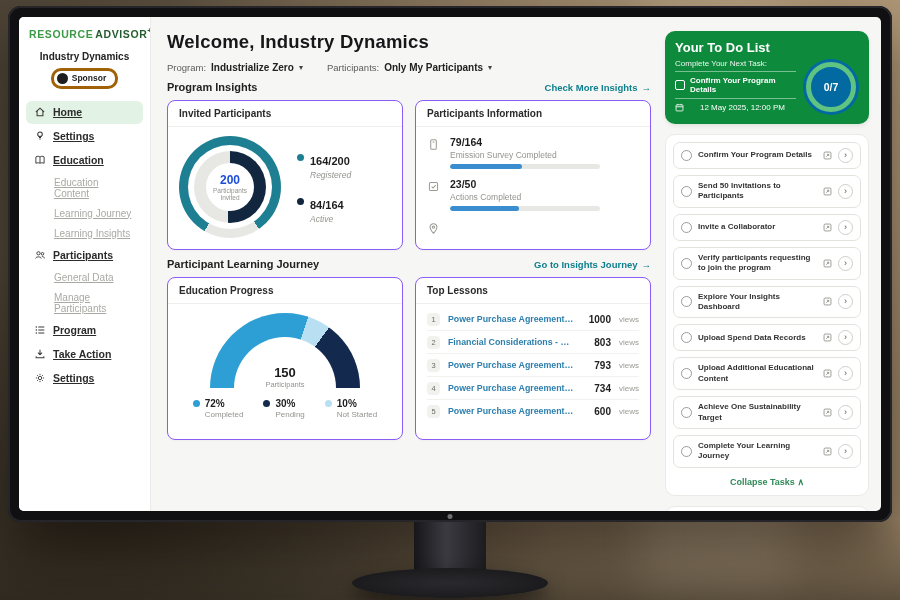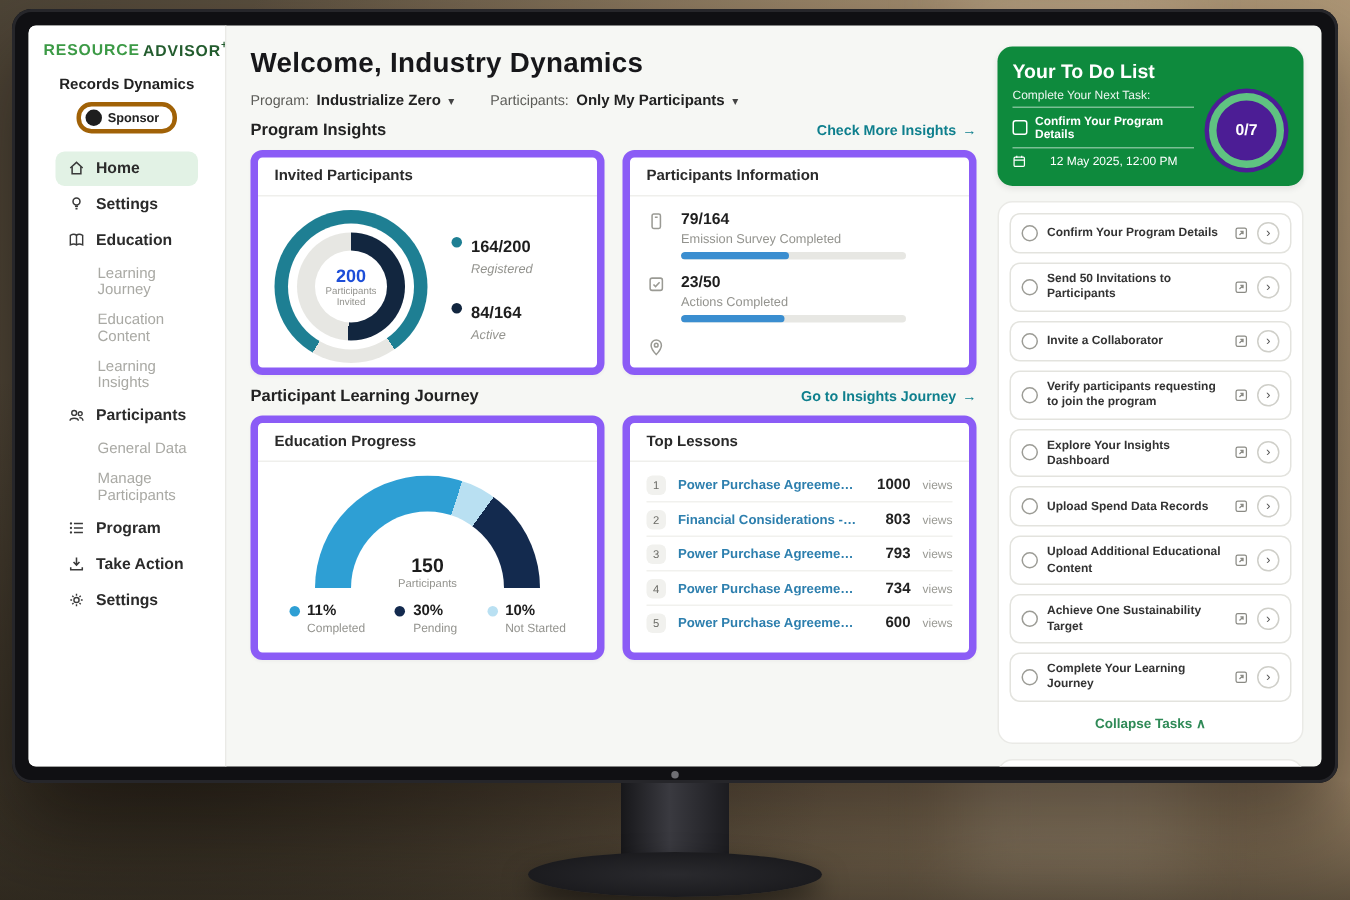--- a/index.html
+++ b/index.html
@@ -30,39 +30,39 @@
     padding:10px 7px 0 7px;overflow:hidden;}
   .logo{font-size:10.5px;font-weight:800;letter-spacing:.6px;padding-left:3px;}
   .logo-res{color:#3c9a46;}
   .logo-adv{color:#235c2e;margin-left:2px;}
   .logo sup{color:#235c2e;font-size:7px;}
   .org{font-size:10px;font-weight:700;color:#222;text-align:center;margin:11px 0 6px;}
   .sponsor{display:flex;align-items:center;gap:4px;width:fit-content;margin:0 auto;border:3px solid #a16207;
     border-radius:10px;padding:2px 9px 2px 3px;font-size:8.5px;font-weight:700;color:#222;}
   .sponsor-dot{width:11px;height:11px;border-radius:50%;background:#1e1e1e;display:inline-block;}
   nav{margin-top:12px;}
-  .nav-item{display:flex;align-items:center;gap:7px;padding:5px 7px;border-radius:6px;margin:1px 11px;
-    font-size:10.5px;font-weight:700;color:#2b2b2b;cursor:pointer;}
+  .nav-item{display:flex;align-items:center;gap:7px;padding:5px 7px;border-radius:6px;margin:1px 0;
+    font-size:10.5px;font-weight:700;color:#2b2b2b;cursor:pointer;text-decoration:underline;}
   .nav-item.active{background:#e2f2e5;}
   .nav-item.sub{padding:4px 7px 4px 28px;font-weight:400;color:#a9a9a4;font-size:10px;}
   .nav-ico{width:13px;height:13px;display:inline-flex;align-items:center;justify-content:center;color:#3a3a3a;}
   .nav-ico svg{display:block;}
 
   
   .main{flex:1;min-width:0;padding:12px 14px 0 16px;box-sizing:border-box;}
   h1{font-size:18.5px;margin:2px 0 9px;color:#17171a;font-weight:700;letter-spacing:.2px;}
   .filters{display:flex;gap:24px;font-size:9.5px;color:#5c5c58;margin-bottom:8px;align-items:center;}
   .filter{display:flex;gap:5px;align-items:center;cursor:pointer;}
   .fv{font-weight:700;color:#222;font-size:10px;}
   .caret{font-size:8px;color:#444;}
   .sec-head{display:flex;justify-content:space-between;align-items:center;margin:8px 0 7px;}
   .sec-title{font-size:11px;font-weight:700;color:#222;}
   .sec-link{font-size:9.5px;font-weight:700;color:#0e7f8d;cursor:pointer;display:flex;gap:4px;align-items:center;}
   .cards{display:flex;gap:12px;}
-  .card{flex:1;background:#fff;border:5px solid #8b5cf6;border-radius:8px;box-sizing:border-box;
+  .card{flex:1;background:#fff;border:1px solid #8b5cf6;border-radius:8px;box-sizing:border-box;
     box-shadow:0 1px 2px rgba(0,0,0,.03);overflow:hidden;}
   .card.h1r{height:150px;}
   .card.h2r{height:163px;}
   .card-head{padding:7px 11px;border-bottom:1px solid #efefec;font-size:10px;font-weight:700;color:#2a2a2a;}
   .card-body{padding:9px 11px;}
 
   
   .invited-body{display:flex;align-items:center;}
   .donut{width:102px;height:102px;border-radius:50%;display:grid;place-items:center;
     background:conic-gradient(from 210deg,#1e7f93 var(--p,82%),#e7e7e3 0);}
@@ -114,21 +114,21 @@
   .todo-col{width:216px;min-width:216px;box-sizing:border-box;padding:14px 12px 0 0;}
   .todo-green{background:#0e8a3d;border-radius:10px;color:#fff;padding:9px 10px;box-shadow:0 2px 4px rgba(0,0,0,.08);}
   .tg-title{font-size:13px;font-weight:700;margin-bottom:4px;}
   .tg-row{display:flex;gap:7px;}
   .tg-left{flex:1;min-width:0;}
   .tg-sub{font-size:8px;opacity:.92;margin-bottom:3px;}
   .tg-task{display:flex;align-items:center;gap:5px;font-size:8px;font-weight:700;
     border-top:1px solid rgba(255,255,255,.45);border-bottom:1px solid rgba(255,255,255,.45);padding:4px 0;}
   .cb{width:8px;height:8px;border:1px solid #fff;border-radius:2px;flex:none;}
   .tg-date{display:flex;align-items:flex-start;gap:16px;font-size:8px;padding-top:4px;}
-  .ring{width:56px;height:56px;border-radius:50%;background:#4c1d95;display:grid;place-items:center;flex:none;align-self:center;}
+  .ring{width:56px;height:56px;border-radius:50%;background:#0369a1;display:grid;place-items:center;flex:none;align-self:center;}
   .ring-inner{width:40px;height:40px;border-radius:50%;border:5px solid #5fc381;display:grid;place-items:center;
     font-size:10.5px;font-weight:700;color:#fff;}
 
   .tasks-card{background:#fff;border:1px solid #eaeae6;border-radius:10px;margin-top:10px;padding:7px;}
   .task{display:flex;align-items:center;gap:6px;border:1px solid #e3e3de;border-radius:7px;
     padding:5px 7px;margin-bottom:6px;cursor:pointer;}
   .tcb{width:9px;height:9px;border-radius:50%;border:1px solid #9c9c96;flex:none;}
   .tlabel{flex:1;font-size:8px;font-weight:700;color:#333;line-height:1.3;min-width:0;}
   .ticon{width:9px;color:#8a8a84;flex:none;display:inline-flex;}
   .tchev{width:13px;height:13px;border-radius:50%;border:1px solid #cfcfc9;color:#555;font-size:9px;
@@ -143,21 +143,21 @@
 <div class="bg-band"></div>
 <div class="bg-floor"></div>
 
 <div class="monitor">
   <div class="screen">
 
     <aside class="sidebar">
       <div class="logo">
         <span class="logo-res">RESOURCE</span><span class="logo-adv">ADVISOR</span><sup>+</sup>
       </div>
-      <div class="org">Records Dynamics</div>
+      <div class="org">Industry Dynamics</div>
       <div class="sponsor">
         <span class="sponsor-dot"></span>
         <span>Sponsor</span>
       </div>
       <nav>
         <div class="nav-item active">
           <span class="nav-ico">
               <svg width="12" height="12" viewBox="0 0 14 14" fill="none" stroke="currentColor" stroke-width="1.2">
                 <path d="M2.2 7 L7 2.6 L11.8 7"></path>
                 <path d="M3.6 6 V11.5 H10.4 V6"></path>
@@ -177,24 +177,24 @@
         <div class="nav-item">
           <span class="nav-ico">
               <svg width="12" height="12" viewBox="0 0 14 14" fill="none" stroke="currentColor" stroke-width="1.1">
                 <path d="M2.2 3.4 C4 2.4 6 2.5 7 3.4 C8 2.5 10 2.4 11.8 3.4 V10.8 C10 10 8 10.1 7 10.9 C6 10.1 4 10 2.2 10.8 Z"></path>
                 <path d="M7 3.4 V10.9"></path>
               </svg>
             </span>
           <span>Education</span>
         </div>
         <div class="nav-item sub">
+            <span>Education Content</span>
+          </div>
+        <div class="nav-item sub">
             <span>Learning Journey</span>
-          </div>
-        <div class="nav-item sub">
-            <span>Education Content</span>
           </div>
         <div class="nav-item sub">
             <span>Learning Insights</span>
           </div>
         <div class="nav-item">
           <span class="nav-ico">
               <svg width="12" height="12" viewBox="0 0 14 14" fill="none" stroke="currentColor" stroke-width="1.1">
                 <circle cx="5.2" cy="5" r="1.9"></circle>
                 <path d="M2 11 C2 8.6 8.4 8.6 8.4 11"></path>
                 <circle cx="9.9" cy="5.6" r="1.5"></circle>
@@ -352,21 +352,21 @@
               <div class="gauge-hole"></div>
               <div class="gauge-text">
                 <div class="gauge-num">150</div>
                 <div class="gauge-cap">Participants</div>
               </div>
             </div>
             <div class="gauge-legend">
               <div class="gl">
                 <div class="row">
                     <span class="dot" style="background:#2e9fd4;margin-top:0"></span>
-                    <span class="pct">11%</span>
+                    <span class="pct">72%</span>
                   </div>
                 <div class="lab">Completed</div>
               </div>
               <div class="gl">
                 <div class="row">
                     <span class="dot" style="background:#132a4e;margin-top:0"></span>
                     <span class="pct">30%</span>
                   </div>
                 <div class="lab">Pending</div>
               </div>

